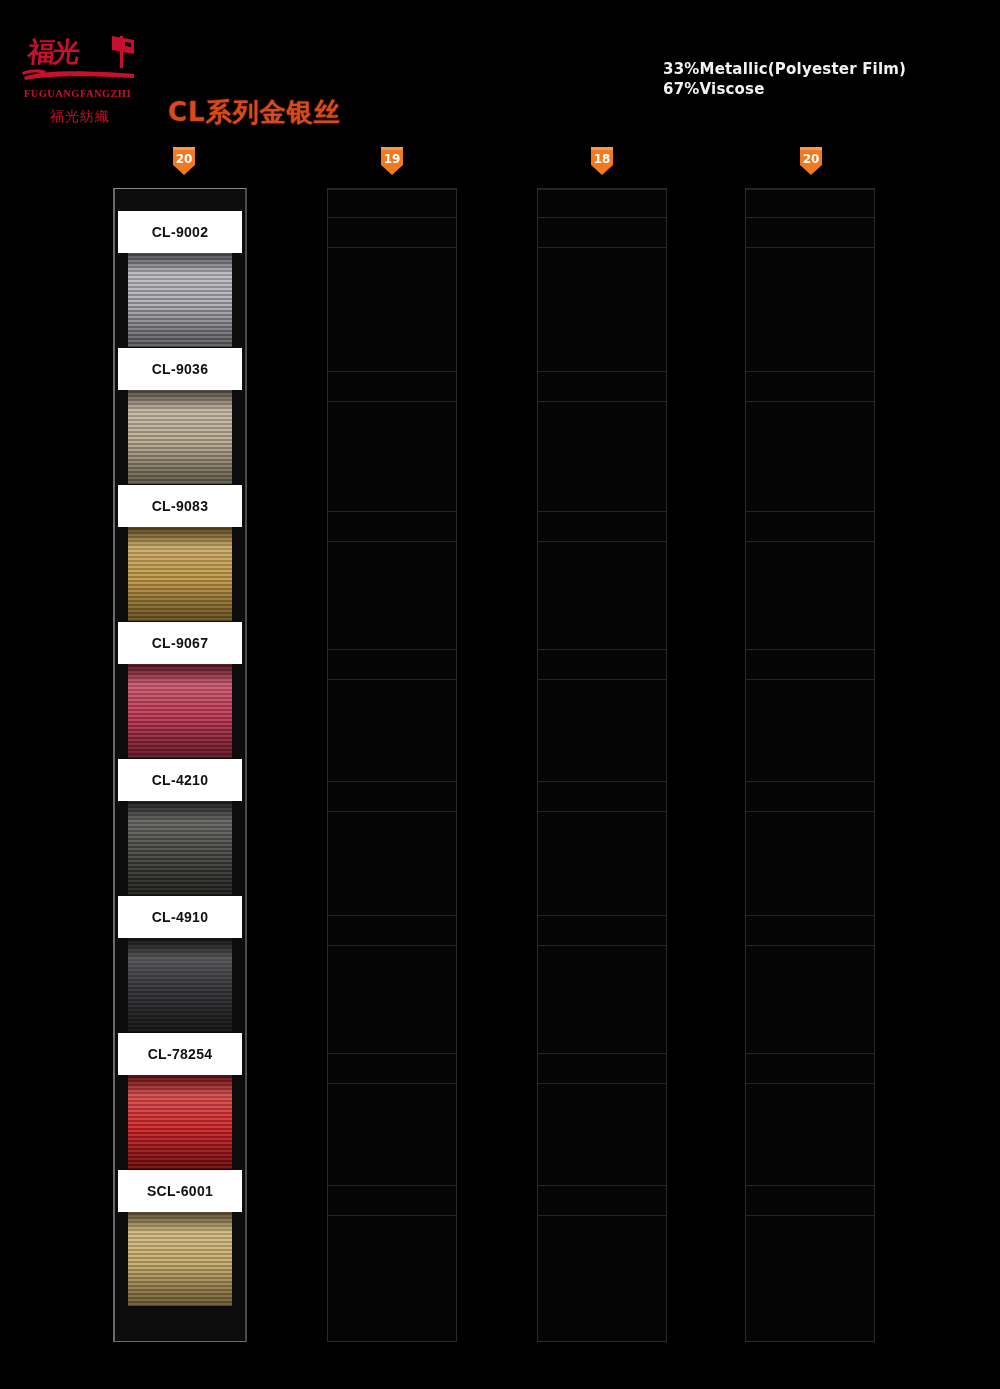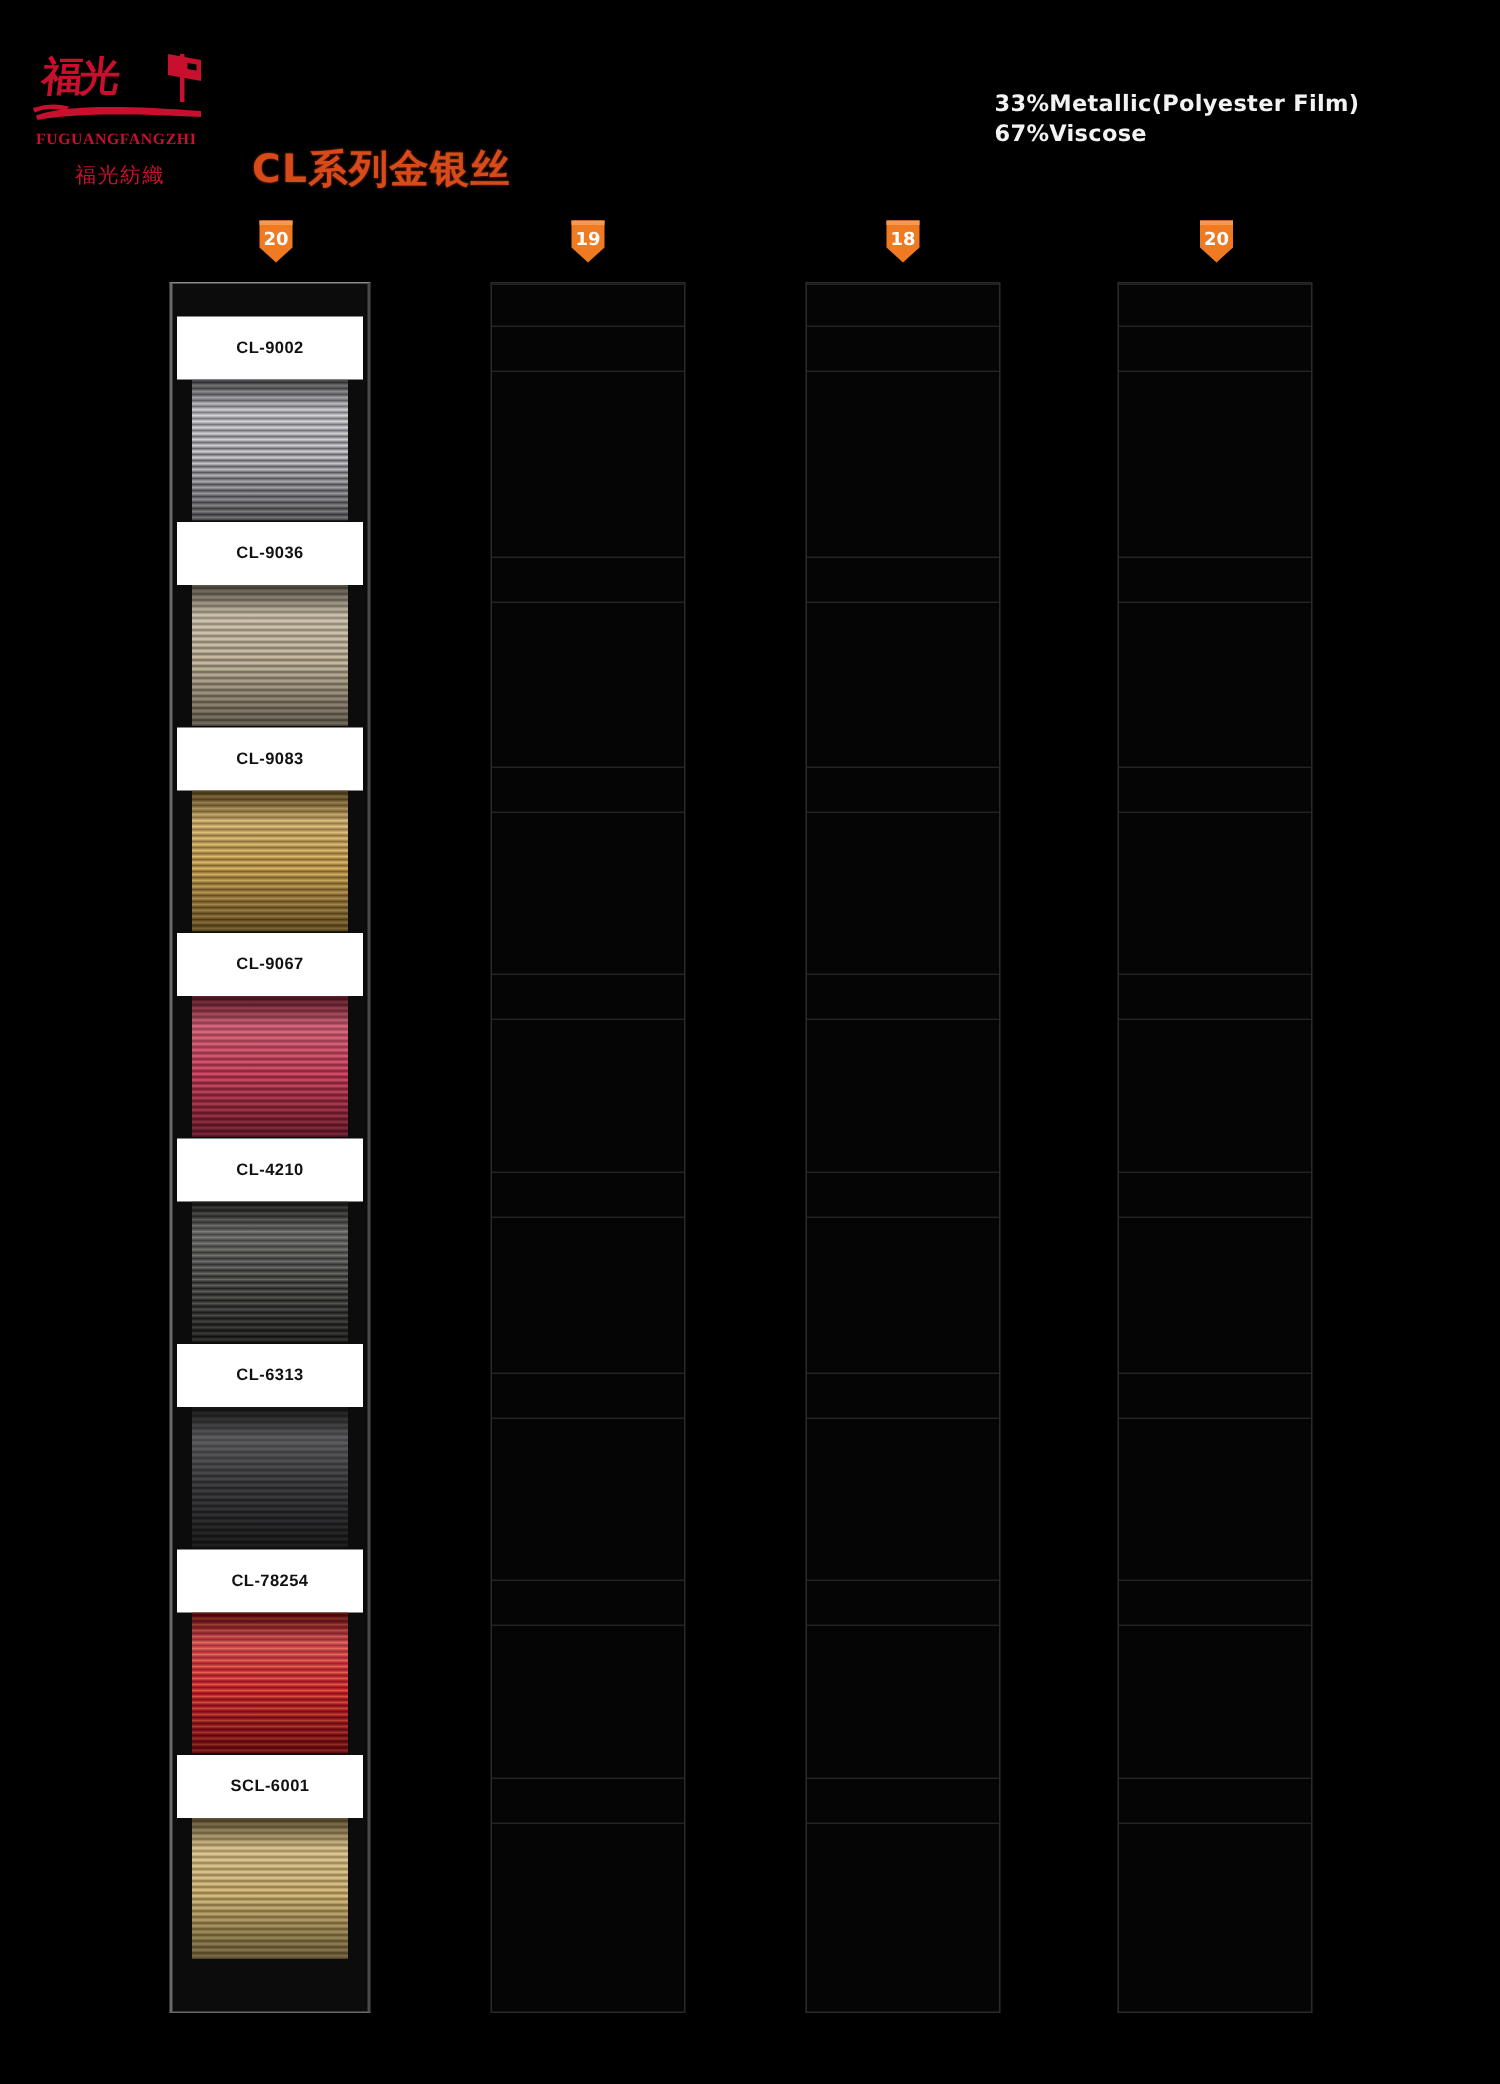--- a/index.html
+++ b/index.html
@@ -168,21 +168,21 @@
     position: absolute;
     left: 0;
     width: 100%;
   }
   .entry-label {
     position: relative;
     height: 42px;
     background: #ffffff;
     color: #111111;
     font-family: "Liberation Sans", sans-serif;
-    font-size: 11px;
+    font-size: 14px;
     font-weight: bold;
     letter-spacing: 0.3px;
     display: flex;
     align-items: center;
     justify-content: center;
     margin: 0 3px;
   }
   .entry-swatch {
     position: relative;
     height: 94px;
@@ -287,21 +287,21 @@
         </div>
       </div>
       <div class="entry" style="top: 570px;">
         <div class="entry-label">CL-4210</div>
         <div class="entry-swatch">
           <div class="thread-tex" style="background: repeating-linear-gradient(0deg, rgb(29, 29, 28) 0px, rgb(58, 58, 56) 1px, rgb(94, 94, 88) 2px, rgb(58, 58, 56) 3px, rgb(29, 29, 28) 4px);"></div>
           <div class="sheen" style="background: linear-gradient(rgba(0, 0, 0, 0.55) 0%, rgba(255, 255, 255, 0.2) 22%, rgba(255, 255, 255, 0.05) 55%, rgba(0, 0, 0, 0.45) 100%);"></div>
         </div>
       </div>
       <div class="entry" style="top: 707px;">
-        <div class="entry-label">CL-6313</div>
+        <div class="entry-label">CL-4910</div>
         <div class="entry-swatch">
           <div class="thread-tex" style="background: repeating-linear-gradient(0deg, rgb(21, 21, 23) 0px, rgb(42, 42, 44) 1px, rgb(60, 60, 64) 2px, rgb(42, 42, 44) 3px, rgb(21, 21, 23) 4px);"></div>
           <div class="sheen" style="background: linear-gradient(rgba(0, 0, 0, 0.55) 0%, rgba(255, 255, 255, 0.2) 22%, rgba(255, 255, 255, 0.05) 55%, rgba(0, 0, 0, 0.45) 100%);"></div>
         </div>
       </div>
       <div class="entry" style="top: 844px;">
         <div class="entry-label">CL-78254</div>
         <div class="entry-swatch">
           <div class="thread-tex" style="background: repeating-linear-gradient(0deg, rgb(125, 10, 16) 0px, rgb(192, 20, 28) 1px, rgb(227, 75, 58) 2px, rgb(192, 20, 28) 3px, rgb(125, 10, 16) 4px);"></div>
           <div class="sheen" style="background: linear-gradient(rgba(0, 0, 0, 0.55) 0%, rgba(255, 255, 255, 0.2) 22%, rgba(255, 255, 255, 0.05) 55%, rgba(0, 0, 0, 0.45) 100%);"></div>

